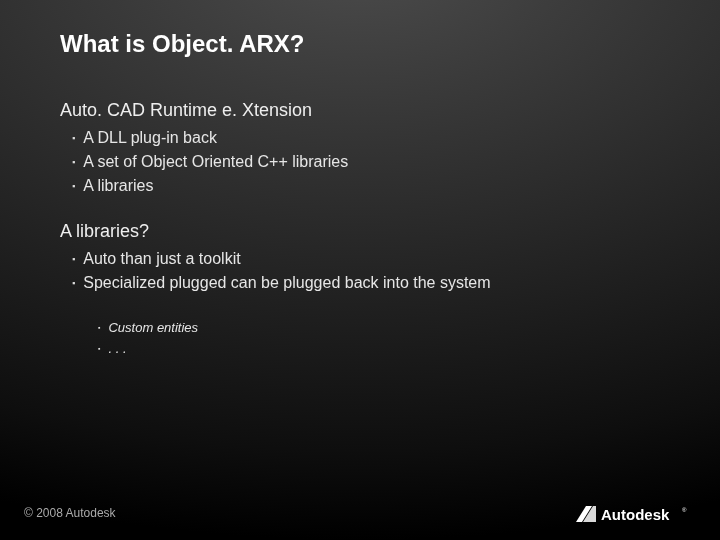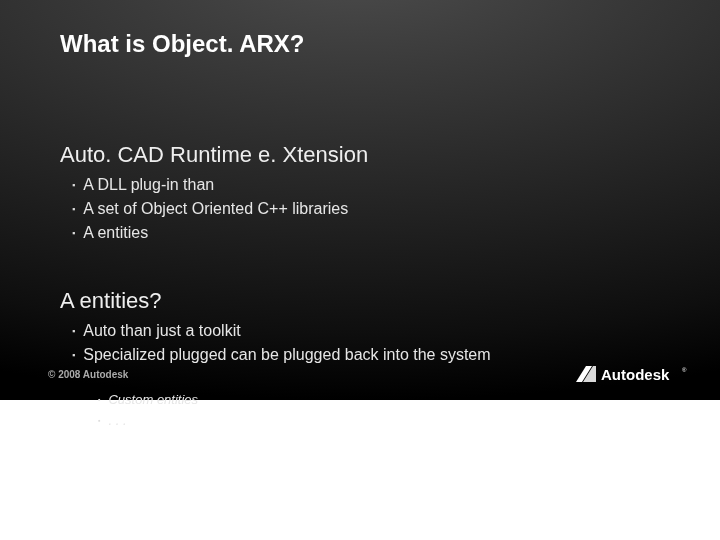--- a/index.html
+++ b/index.html
@@ -1,51 +1,51 @@
 <!DOCTYPE html>
 <html><head>
 <meta charset="utf-8">
 <style>
   html,body{margin:0;padding:0;width:720px;height:540px;overflow:hidden;
     font-family:Arial,Helvetica,sans-serif;color:#e6e6e6;}
-  .slide{width:720px;height:400px;position:relative;
+  .slide{width:720px;height:540px;position:relative;
     background:radial-gradient(ellipse 140% 110% at 50% -10%,
       #4d4d4d 0%, #3a3a3a 25%, #242424 55%, #0e0e0e 85%, #000 100%);
     box-sizing:border-box;}
   .title{font-size:24px;font-weight:bold;color:#fff;
     position:absolute;left:60px;top:30px;}
   .body{position:absolute;left:60px;top:100px;right:40px;}
-  .h2{font-size:22px;margin-bottom:6px;color:#eee;margin-top:42px;}
+  .h2{font-size:18px;margin-bottom:6px;color:#eee;}
   ul{list-style:none;padding:0;margin:0 0 22px 0;}
   ul li{font-size:16px;line-height:22px;padding-left:26px;}
   ul li::before{content:"\25AA";font-size:9px;position:relative;top:-2px;
     left:-14px;margin-right:-6px;color:#ddd;}
   ul.sub li{font-size:13px;line-height:19px;padding-left:52px;font-style:italic;}
   ul.sub li::before{font-size:7px;top:-2px;}
-  .copyright{position:absolute;left:48px;bottom:20px;font-size:10px;color:#aaa;font-weight:bold;}
+  .copyright{position:absolute;left:24px;bottom:20px;font-size:12px;color:#aaa;}
   .logo{position:absolute;right:28px;bottom:14px;text-align:center;}
   .logo svg{display:block;}
 </style>
 </head>
 <body>
 
 <div class="slide">
 
   <div class="title">What is Object. ARX?</div>
 
   <div class="body">
 
     <div class="h2">Auto. CAD Runtime e. Xtension</div>
     <ul>
-      <li>A DLL plug-in than</li>
+      <li>A DLL plug-in back</li>
       <li>A set of Object Oriented C++ libraries</li>
-      <li>A entities</li>
+      <li>A libraries</li>
     </ul>
 
-    <div class="h2">A entities?</div>
+    <div class="h2">A libraries?</div>
     <ul>
       <li>Auto than just a toolkit</li>
       <li>Specialized plugged can be plugged back into the system</li>
     </ul>
     <ul class="sub">
       <li>Custom entities</li>
       <li>. . .</li>
     </ul>
 
   </div>

